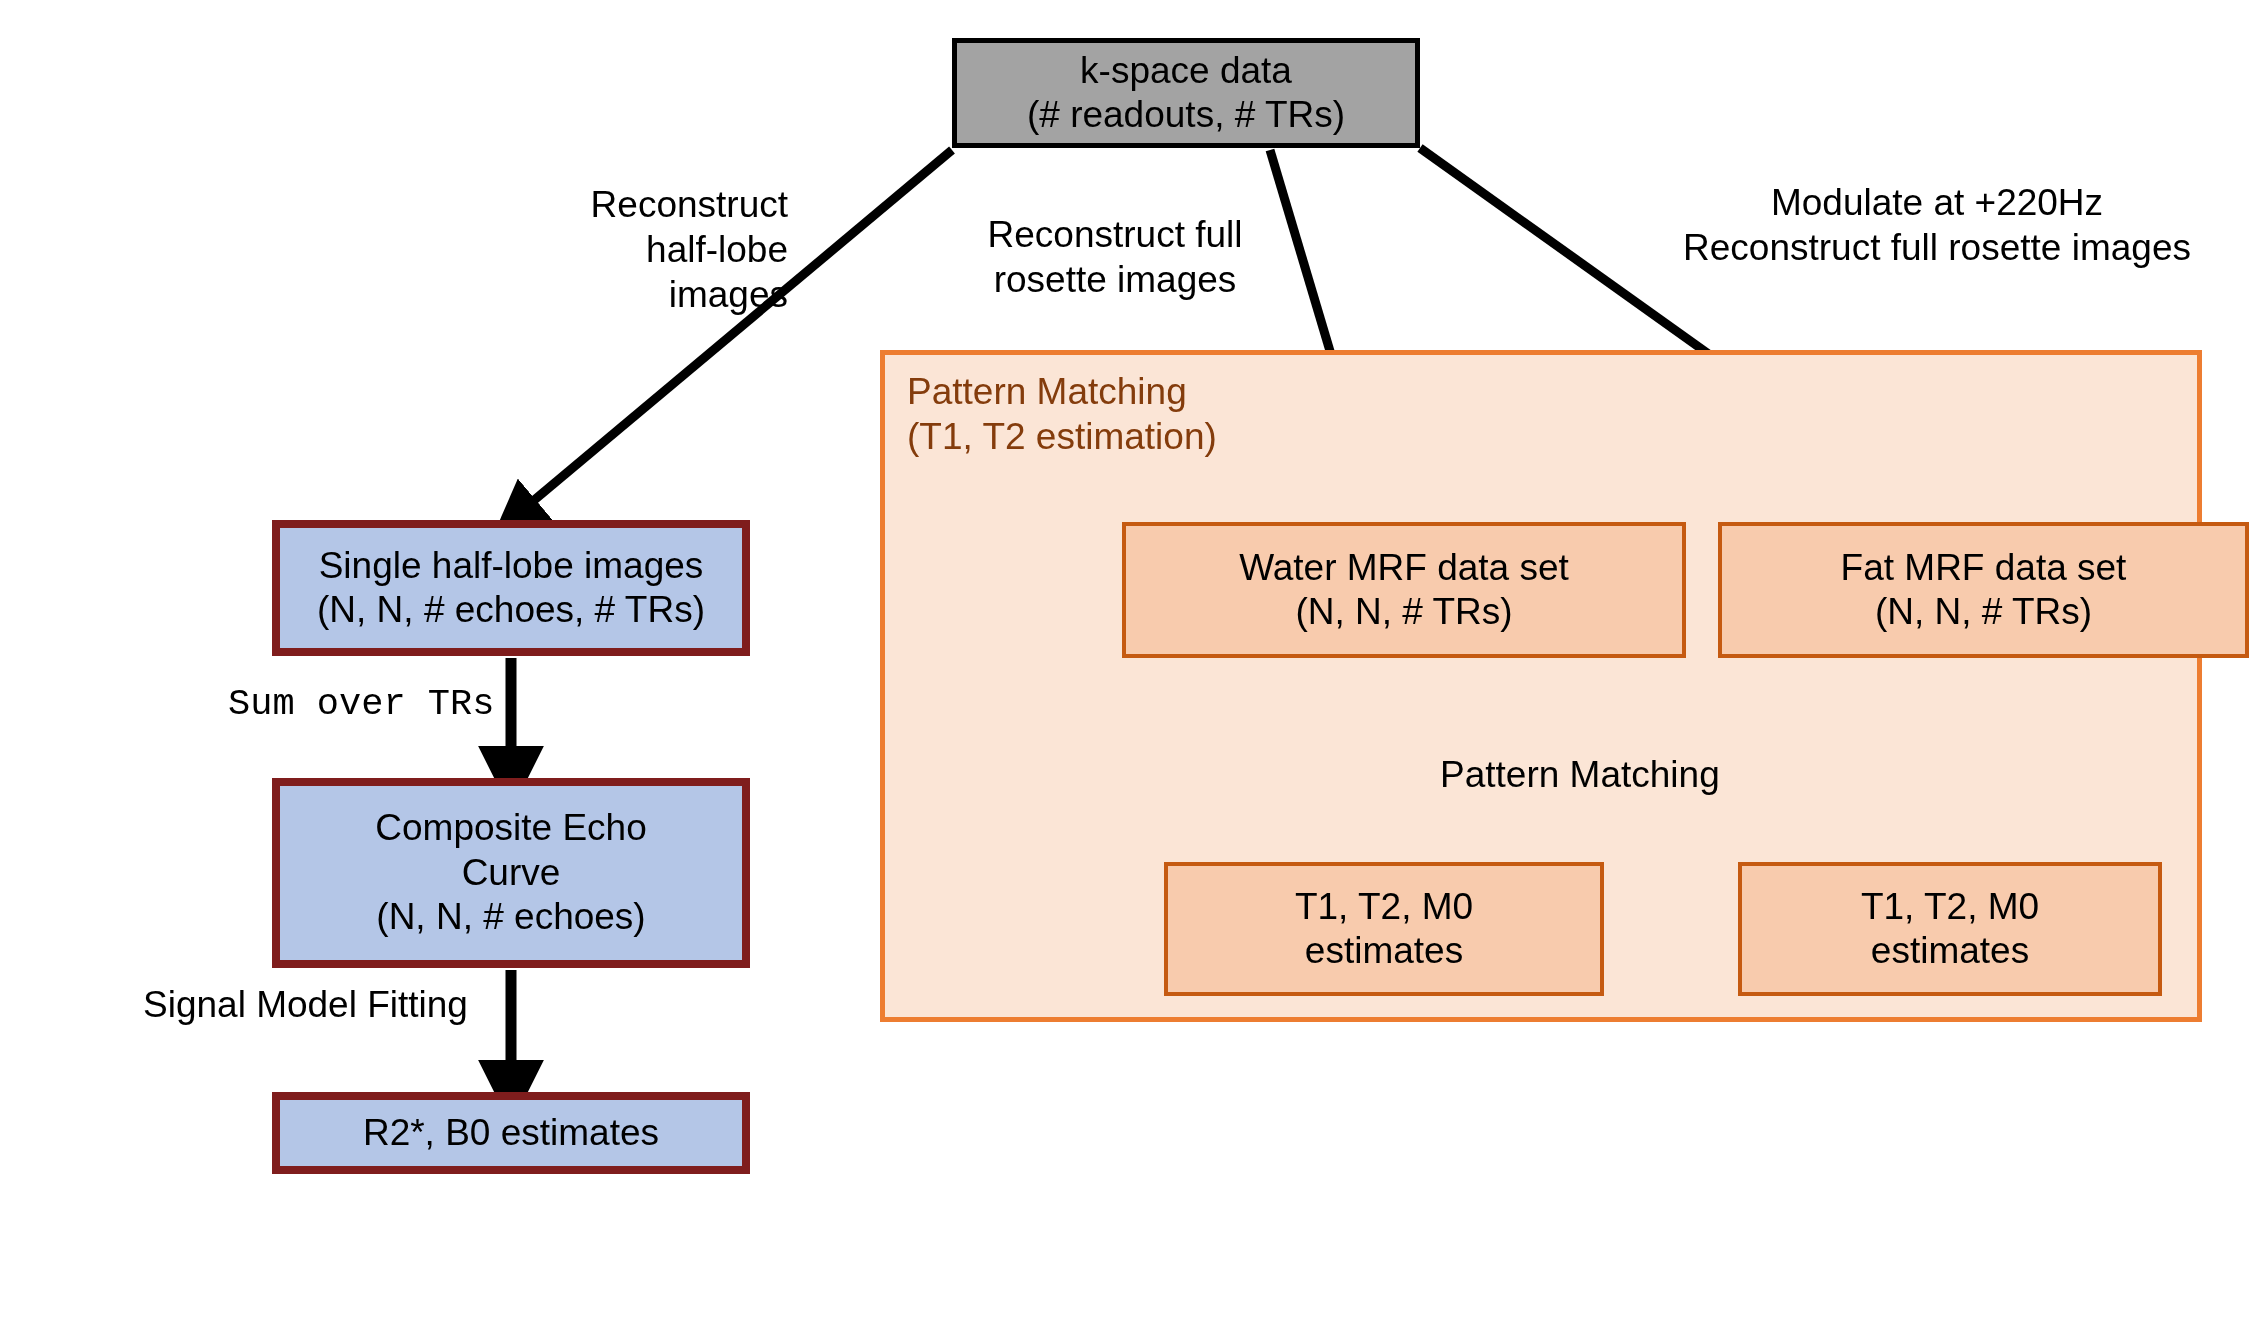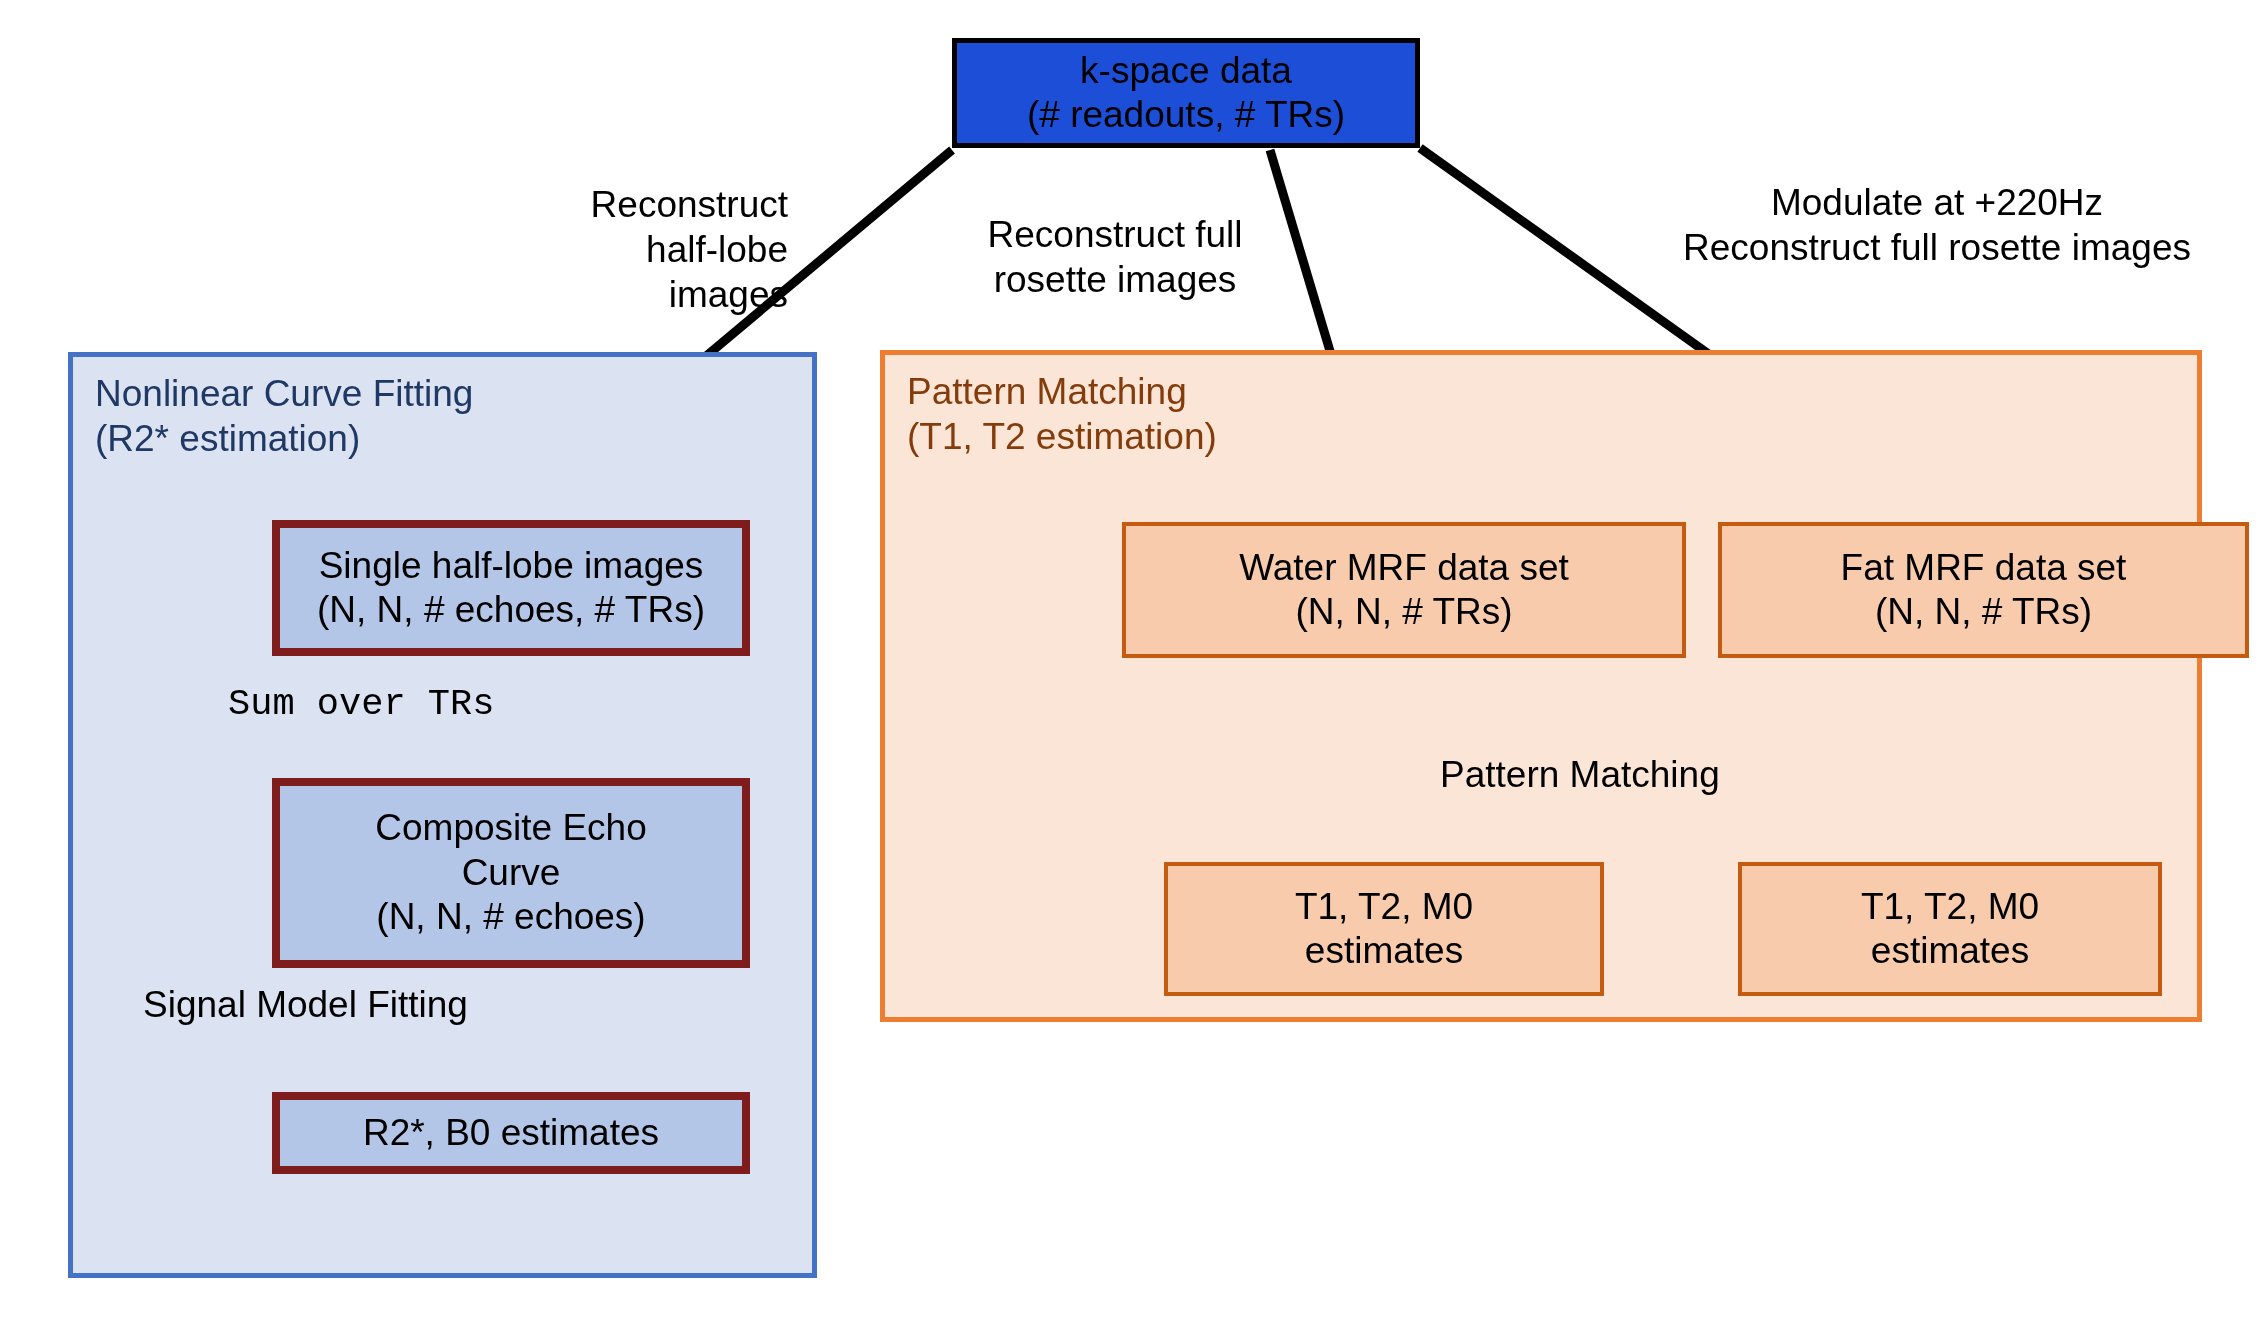--- a/index.html
+++ b/index.html
@@ -61,21 +61,21 @@
     display: flex;
     align-items: center;
     justify-content: center;
     text-align: center;
     font-size: 37px;
     line-height: 1.20;
     color: #000000;
     white-space: pre-line;
   }
   .node-gray {
-    background: #1d4ed8;
+    background: #a3a3a3;
     border: 5px solid #000000;
   }
   .node-blue {
     background: #b4c6e7;
     border: 8px solid #7f1d1d;
   }
   .node-orange {
     background: #f8cbad;
     border: 4px solid #c55a11;
   }
@@ -125,24 +125,20 @@
 
     <line x1="511" y1="658" x2="511" y2="770" stroke="#000000" stroke-width="11" marker-end="url(#ah)"></line>
 
     <line x1="511" y1="970" x2="511" y2="1084" stroke="#000000" stroke-width="11" marker-end="url(#ah)"></line>
 
     <line x1="1380" y1="660" x2="1380" y2="854" stroke="#000000" stroke-width="11" marker-end="url(#ah)"></line>
 
     <line x1="1942" y1="660" x2="1942" y2="854" stroke="#000000" stroke-width="11" marker-end="url(#ah)"></line>
   </svg>
 
-  <div class="panel panel-blue">
-    <div class="panel-title panel-title-blue">Nonlinear Curve Fitting
-(R2* estimation)</div>
-  </div>
 
   <div class="panel panel-orange">
     <div class="panel-title panel-title-orange">Pattern Matching
 (T1, T2 estimation)</div>
   </div>
 
   <div class="node node-gray n-kspace">k-space data
 (# readouts, # TRs)</div>
 
   <div class="node node-blue n-halflobe">Single half-lobe images

